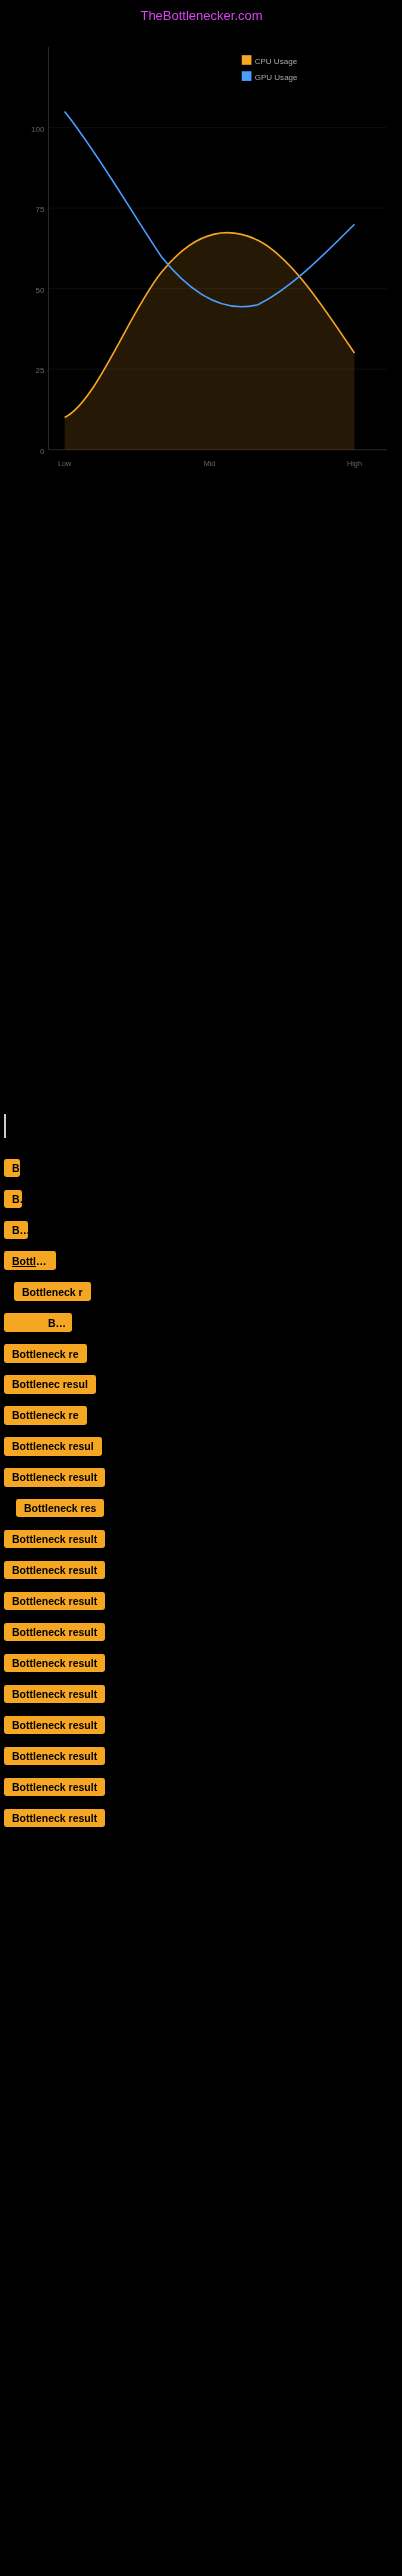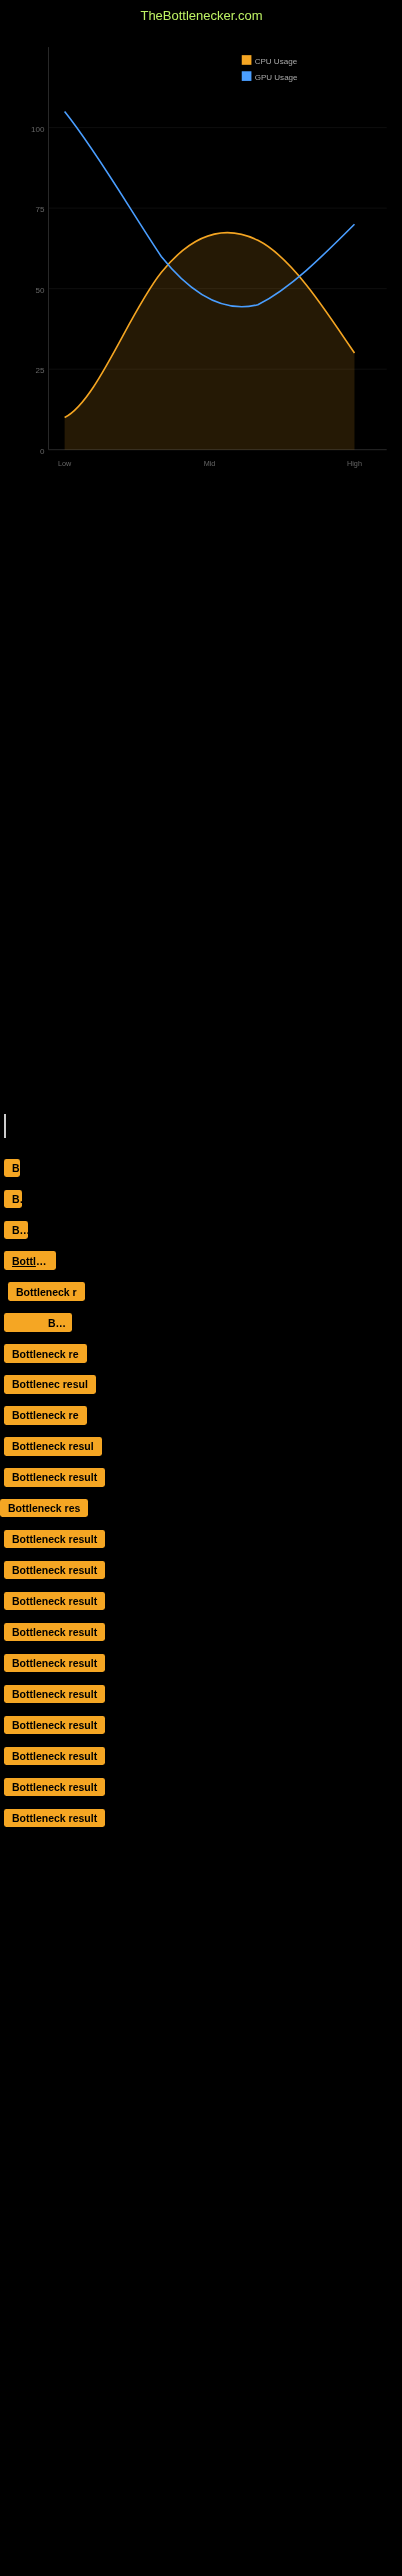--- a/index.html
+++ b/index.html
@@ -10,21 +10,21 @@
 
     body {
       background-color: #000000;
       width: 403px;
       min-height: 2576px;
       font-family: Arial, sans-serif;
       position: relative;
     }
 
     .site-title {
-      color: #bef264;
+      color: #d946ef;
       font-size: 13px;
       text-align: center;
       padding-top: 8px;
       padding-bottom: 8px;
     }
 
     .chart-area {
       width: 100%;
       height: 467px;
       background-color: #000000;
@@ -108,28 +108,28 @@
 
   <div style="padding: 4px; margin-bottom: 12px;">
     <span class="cursor-line"></span>
   </div>
 
   <div id="results-list">
   <div class="result-item" style="margin-bottom: 6.4px; padding-left: 4px;"><span class="result-badge" style="max-width: 16px; display: inline-block; overflow: hidden; white-space: nowrap;">B</span></div>
       <div class="result-item" style="margin-bottom: 6.4px; padding-left: 4px;"><span class="result-badge" style="max-width: 17.7px; display: inline-block; overflow: hidden; white-space: nowrap;">B</span></div>
       <div class="result-item" style="margin-bottom: 6.4px; padding-left: 4px;"><span class="result-badge" style="max-width: 24px; display: inline-block; overflow: hidden; white-space: nowrap;">Bo</span></div>
       <div class="result-item" style="margin-bottom: 6.4px; padding-left: 4px;"><span class="result-badge" style="max-width: 52px; display: inline-block; overflow: hidden; white-space: nowrap; text-decoration: underline;">Bottlen</span></div>
-      <div class="result-item" style="margin-bottom: 6.4px; padding-left: 8px;"><span class="result-badge" style="max-width: 81px; display: inline-block; overflow: hidden; white-space: nowrap;">Bottleneck r</span></div>
+      <div class="result-item" style="margin-bottom: 6.4px; padding-left: 14px;"><span class="result-badge" style="max-width: 81px; display: inline-block; overflow: hidden; white-space: nowrap;">Bottleneck r</span></div>
       <div class="result-item" style="margin-bottom: 6.4px; padding-left: 4px;"><span class="result-badge" style="max-width: 68px; display: inline-block; overflow: hidden; white-space: nowrap; padding-left: 44px;">Bottlenec</span></div>
       <div class="result-item" style="margin-bottom: 6.4px; padding-left: 4px;"><span class="result-badge" style="max-width: 93px; display: inline-block; overflow: hidden; white-space: nowrap;">Bottleneck re</span></div>
       <div class="result-item" style="margin-bottom: 6.4px; padding-left: 4px;"><span class="result-badge" style="max-width: 117px; display: inline-block; overflow: hidden; white-space: nowrap;">Bottlenec resul</span></div>
       <div class="result-item" style="margin-bottom: 6.4px; padding-left: 4px;"><span class="result-badge" style="max-width: 93px; display: inline-block; overflow: hidden; white-space: nowrap;">Bottleneck re</span></div>
       <div class="result-item" style="margin-bottom: 6.4px; padding-left: 4px;"><span class="result-badge" style="max-width: 111px; display: inline-block; overflow: hidden; white-space: nowrap;">Bottleneck resul</span></div>
       <div class="result-item" style="margin-bottom: 6.4px; padding-left: 4px;"><span class="result-badge" style="max-width: 125px; display: inline-block; overflow: hidden; white-space: nowrap;">Bottleneck result</span></div>
-      <div class="result-item" style="margin-bottom: 6.4px; padding-left: 0;"><span class="result-badge" style="max-width: 101px; display: inline-block; overflow: hidden; white-space: nowrap;">Bottleneck res</span></div>
+      <div class="result-item" style="margin-bottom: 6.4px; padding-left: 16px;"><span class="result-badge" style="max-width: 101px; display: inline-block; overflow: hidden; white-space: nowrap;">Bottleneck res</span></div>
       <div class="result-item" style="margin-bottom: 6.4px; padding-left: 4px;"><span class="result-badge" style="max-width: 125px; display: inline-block; overflow: hidden; white-space: nowrap;">Bottleneck result</span></div>
       <div class="result-item" style="margin-bottom: 6.4px; padding-left: 4px;"><span class="result-badge" style="max-width: 125px; display: inline-block; overflow: hidden; white-space: nowrap;">Bottleneck result</span></div>
       <div class="result-item" style="margin-bottom: 6.4px; padding-left: 4px;"><span class="result-badge" style="max-width: 125px; display: inline-block; overflow: hidden; white-space: nowrap;">Bottleneck result</span></div>
       <div class="result-item" style="margin-bottom: 6.4px; padding-left: 4px;"><span class="result-badge" style="max-width: 125px; display: inline-block; overflow: hidden; white-space: nowrap;">Bottleneck result</span></div>
       <div class="result-item" style="margin-bottom: 6.4px; padding-left: 4px;"><span class="result-badge" style="max-width: 125px; display: inline-block; overflow: hidden; white-space: nowrap;">Bottleneck result</span></div>
       <div class="result-item" style="margin-bottom: 6.4px; padding-left: 4px;"><span class="result-badge" style="max-width: 125px; display: inline-block; overflow: hidden; white-space: nowrap;">Bottleneck result</span></div>
       <div class="result-item" style="margin-bottom: 6.4px; padding-left: 4px;"><span class="result-badge" style="max-width: 125px; display: inline-block; overflow: hidden; white-space: nowrap;">Bottleneck result</span></div>
       <div class="result-item" style="margin-bottom: 6.4px; padding-left: 4px;"><span class="result-badge" style="max-width: 125px; display: inline-block; overflow: hidden; white-space: nowrap;">Bottleneck result</span></div>
       <div class="result-item" style="margin-bottom: 6.4px; padding-left: 4px;"><span class="result-badge" style="max-width: 125px; display: inline-block; overflow: hidden; white-space: nowrap;">Bottleneck result</span></div>
       <div class="result-item" style="margin-bottom: 6.4px; padding-left: 4px;"><span class="result-badge" style="max-width: 125px; display: inline-block; overflow: hidden; white-space: nowrap;">Bottleneck result</span></div>

